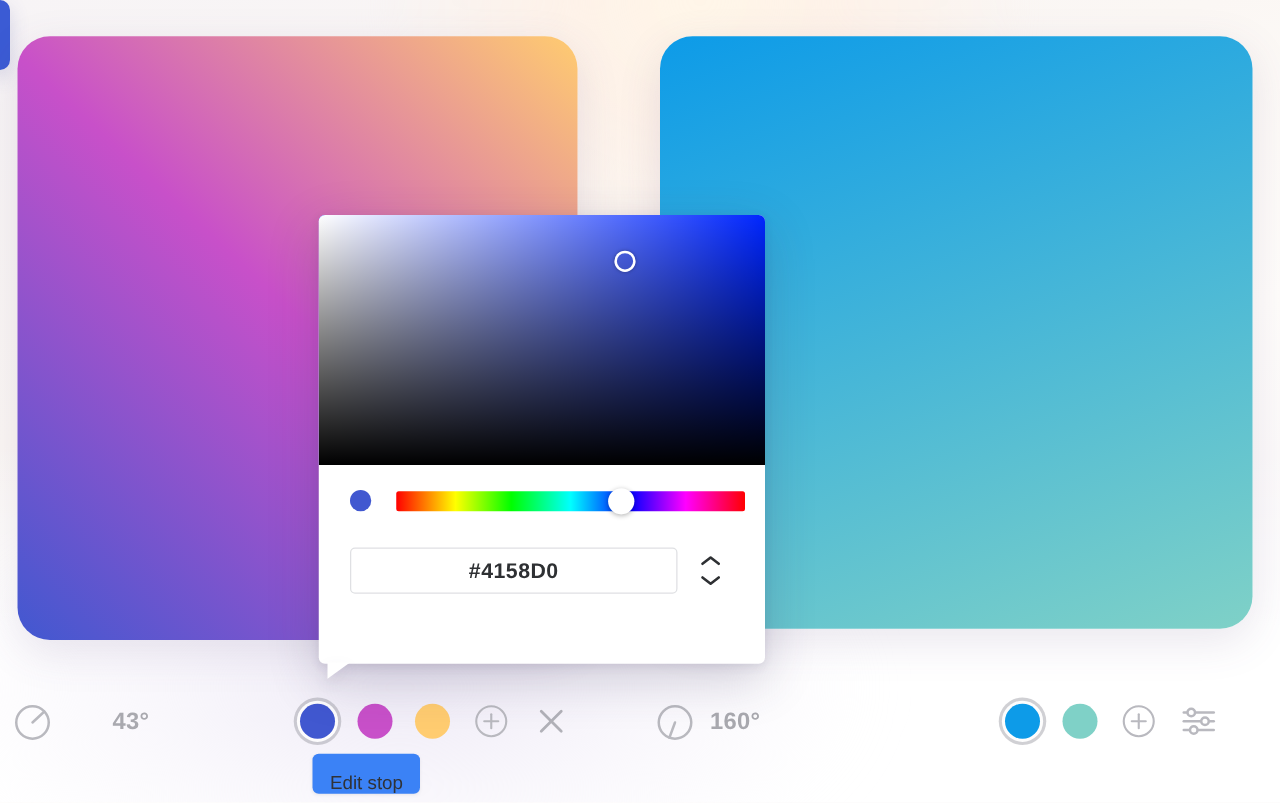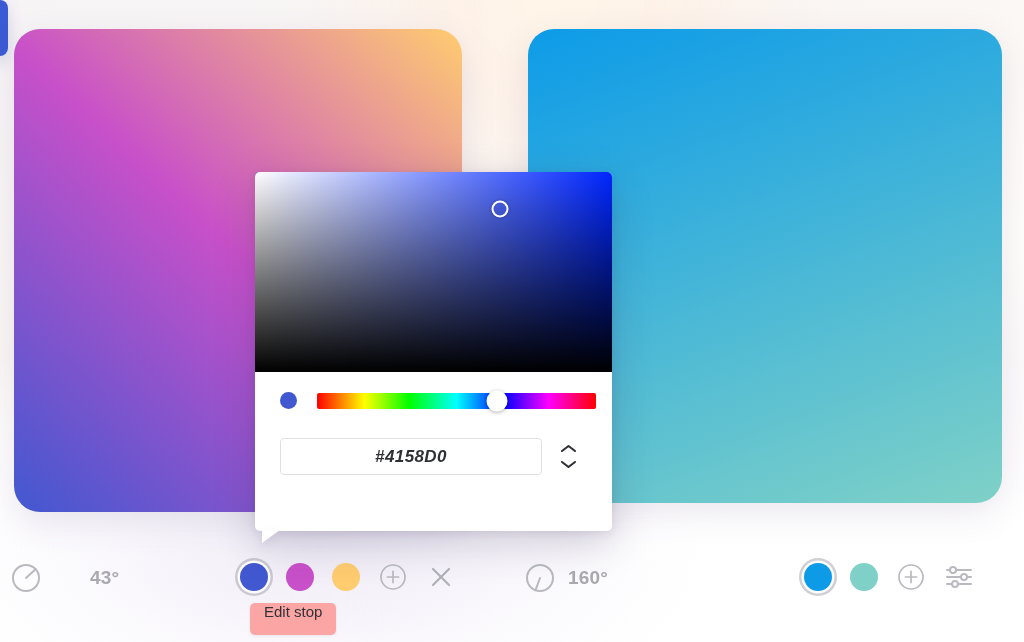--- a/index.html
+++ b/index.html
@@ -145,21 +145,20 @@
     border-radius: 50%;
     border: 2px solid #ffffff;
     box-shadow: 0 0 3px rgba(0,0,0,0.35);
     transform: translate(-50%, -50%);
   }
 
   #picker-body {
     position: relative;
     padding: 0;
     height: 159px;
-    font-style: italic;
   }
   #hue-row {
     position: absolute;
     left: 0; top: 20px;
     width: 357px;
     display: flex; align-items: center;
   }
   #current-swatch {
     width: 17px; height: 17px;
     border-radius: 50%;
@@ -220,22 +219,22 @@
     color: #9b9da3;
     letter-spacing: 0.5px;
   }
 
   
   #tooltip {
     position: absolute;
     left: 250px; top: 603px;
     height: 32px;
     padding: 0 14px;
-    display: flex; align-items: flex-start;
-    background: #fca5a5;
+    display: flex; align-items: flex-end;
+    background: #3b82f6;
     border-radius: 5px;
     font-size: 15px;
     color: #303236;
     box-shadow: 0 1px 3px rgba(0,0,0,0.08);
   }
 </style>
 </head>
 <body>
 
 <div id="app">

